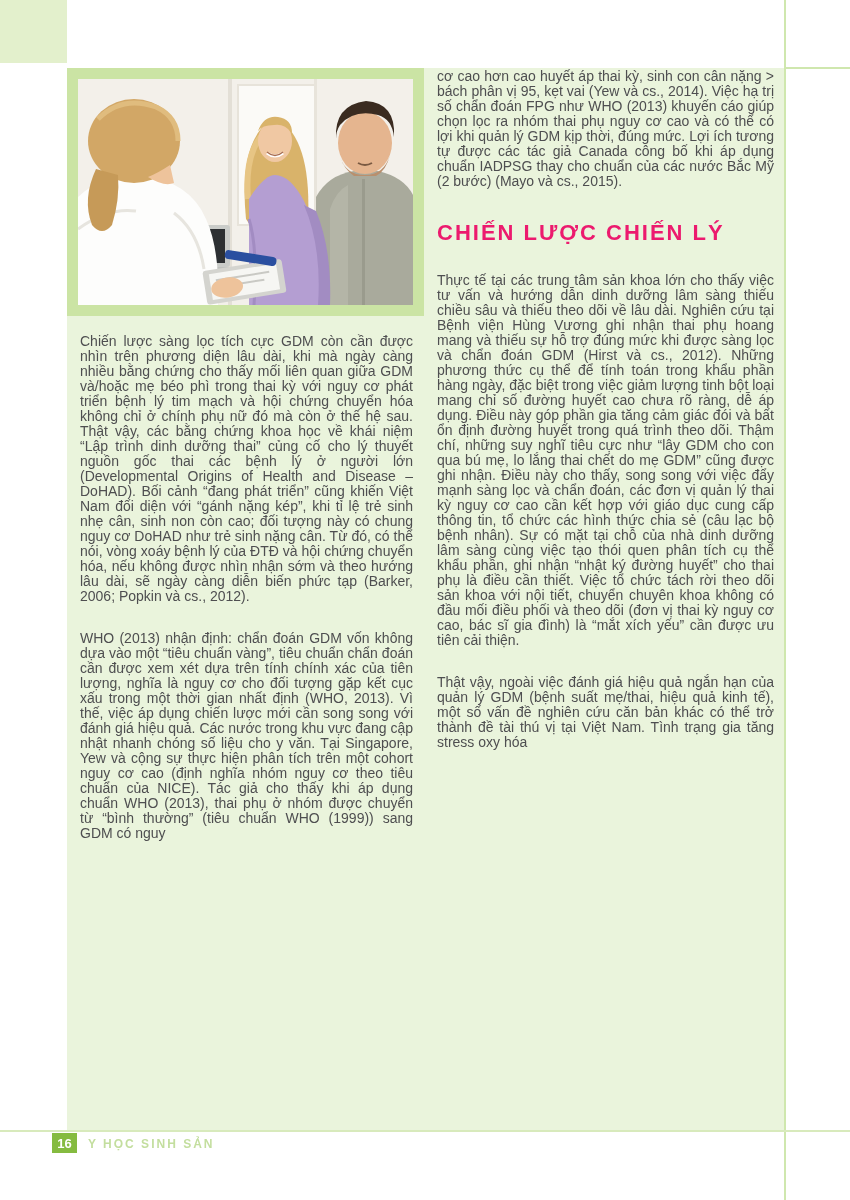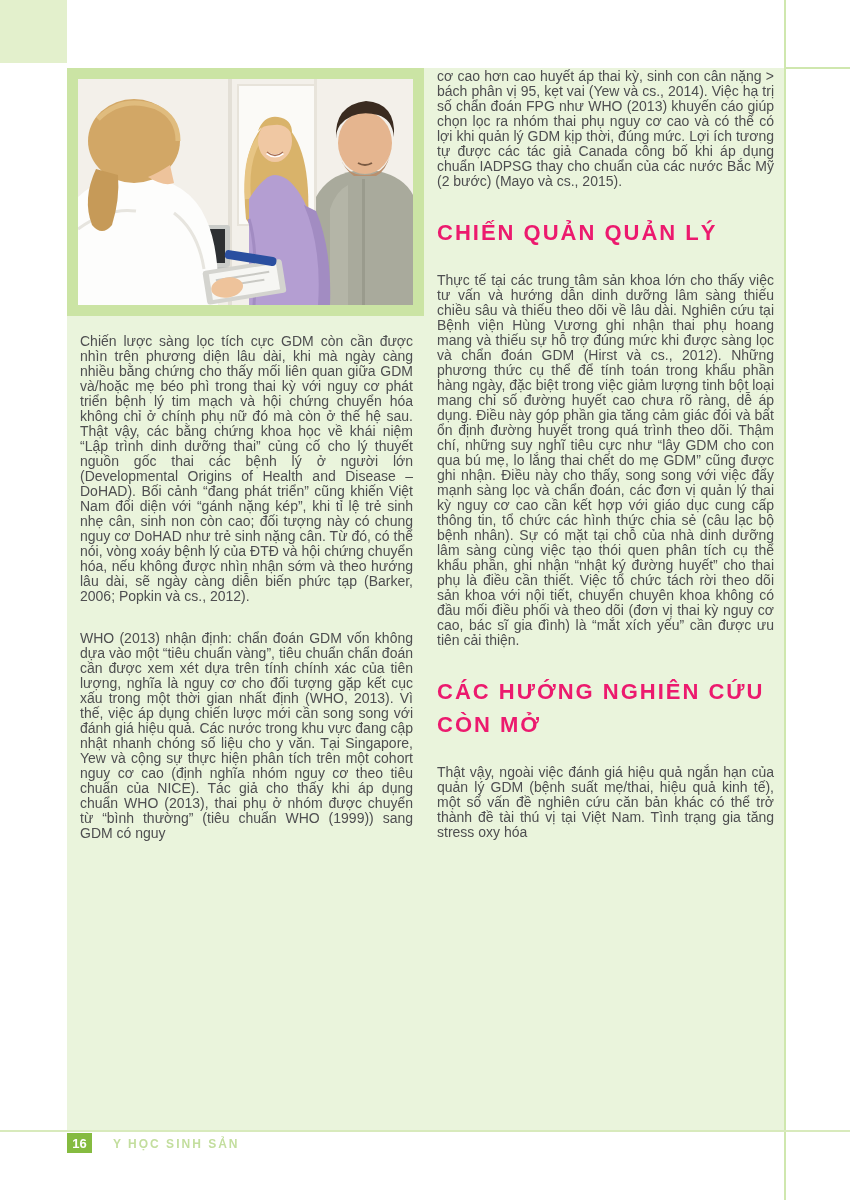--- a/index.html
+++ b/index.html
@@ -45,30 +45,30 @@
 
   .section-heading{
     color:var(--pink);
     font-size:22px;
     line-height:33px;
     font-weight:700;
     letter-spacing:2px;
     margin:3px 0 24px 0;
   }
 
-  .footer{position:absolute;left:67px;top:1133px;display:flex;align-items:flex-start;}
+  .footer{position:absolute;left:52px;top:1133px;display:flex;align-items:flex-start;}
   .page-badge{
     width:25px;height:20px;background:var(--badge-green);
     color:#ffffff;font-size:13px;font-weight:700;
     display:flex;align-items:center;justify-content:center;
   }
   .journal-name{
     color:var(--footer-text);
     font-size:12px;font-weight:700;letter-spacing:2px;
-    padding-left:21px;padding-top:4px;
+    padding-left:11px;padding-top:4px;
   }
 </style>
 </head>
 <body>
 
 <div class="content-bg"></div>
 <div class="corner-square"></div>
 <div class="v-rule"></div>
 <div class="h-rule-topright"></div>
 <div class="h-rule-bottom"></div>
@@ -134,23 +134,22 @@
 </div>
 
 <div class="col-left">
   <p class="body-par">Chiến lược sàng lọc tích cực GDM còn cần được nhìn trên phương diện lâu dài, khi mà ngày càng nhiều bằng chứng cho thấy mối liên quan giữa GDM và/hoặc mẹ béo phì trong thai kỳ với nguy cơ phát triển bệnh lý tim mạch và hội chứng chuyển hóa không chỉ ở chính phụ nữ đó mà còn ở thế hệ sau. Thật vậy, các bằng chứng khoa học về khái niệm “Lập trình dinh dưỡng thai” củng cố cho lý thuyết nguồn gốc thai các bệnh lý ở người lớn (Developmental Origins of Health and Disease – DoHAD). Bối cảnh “đang phát triển” cũng khiến Việt Nam đối diện với “gánh nặng kép”, khi tỉ lệ trẻ sinh nhẹ cân, sinh non còn cao; đối tượng này có chung nguy cơ DoHAD như trẻ sinh nặng cân. Từ đó, có thể nói, vòng xoáy bệnh lý của ĐTĐ và hội chứng chuyển hóa, nếu không được nhìn nhận sớm và theo hướng lâu dài, sẽ ngày càng diễn biến phức tạp (Barker, 2006; Popkin và cs., 2012).</p>
   <p class="body-par">WHO (2013) nhận định: chẩn đoán GDM vốn không dựa vào một “tiêu chuẩn vàng”, tiêu chuẩn chẩn đoán cần được xem xét dựa trên tính chính xác của tiên lượng, nghĩa là nguy cơ cho đối tượng gặp kết cục xấu trong một thời gian nhất định (WHO, 2013). Vì thế, việc áp dụng chiến lược mới cần song song với đánh giá hiệu quả. Các nước trong khu vực đang cập nhật nhanh chóng số liệu cho y văn. Tại Singapore, Yew và cộng sự thực hiện phân tích trên một cohort nguy cơ cao (định nghĩa nhóm nguy cơ theo tiêu chuẩn của NICE). Tác giả cho thấy khi áp dụng chuẩn WHO (2013), thai phụ ở nhóm được chuyển từ “bình thường” (tiêu chuẩn WHO (1999)) sang GDM có nguy</p>
 </div>
 
 <div class="col-right">
   <p class="body-par">cơ cao hơn cao huyết áp thai kỳ, sinh con cân nặng &gt; bách phân vị 95, kẹt vai (Yew và cs., 2014). Việc hạ trị số chẩn đoán FPG như WHO (2013) khuyến cáo giúp chọn lọc ra nhóm thai phụ nguy cơ cao và có thể có lợi khi quản lý GDM kịp thời, đúng mức. Lợi ích tương tự được các tác giả Canada công bố khi áp dụng chuẩn IADPSG thay cho chuẩn của các nước Bắc Mỹ (2 bước) (Mayo và cs., 2015).</p>
 
-  <h2 class="section-heading">CHIẾN QUẢN QUẢN LÝ</h2>
+  <h2 class="section-heading">CHIẾN LƯỢC CHIẾN LÝ</h2>
   <p class="body-par">Thực tế tại các trung tâm sản khoa lớn cho thấy việc tư vấn và hướng dẫn dinh dưỡng lâm sàng thiếu chiều sâu và thiếu theo dõi về lâu dài. Nghiên cứu tại Bệnh viện Hùng Vương ghi nhận thai phụ hoang mang và thiếu sự hỗ trợ đúng mức khi được sàng lọc và chẩn đoán GDM (Hirst và cs., 2012). Những phương thức cụ thể để tính toán trong khẩu phần hàng ngày, đặc biệt trong việc giảm lượng tinh bột loại mang chỉ số đường huyết cao chưa rõ ràng, dễ áp dụng. Điều này góp phần gia tăng cảm giác đói và bất ổn định đường huyết trong quá trình theo dõi. Thậm chí, những suy nghĩ tiêu cực như “lây GDM cho con qua bú mẹ, lo lắng thai chết do mẹ GDM” cũng được ghi nhận. Điều này cho thấy, song song với việc đẩy mạnh sàng lọc và chẩn đoán, các đơn vị quản lý thai kỳ nguy cơ cao cần kết hợp với giáo dục cung cấp thông tin, tổ chức các hình thức chia sẻ (câu lạc bộ bệnh nhân). Sự có mặt tại chỗ của nhà dinh dưỡng lâm sàng cùng việc tạo thói quen phân tích cụ thể khẩu phần, ghi nhận “nhật ký đường huyết” cho thai phụ là điều cần thiết. Việc tổ chức tách rời theo dõi sản khoa với nội tiết, chuyển chuyên khoa không có đầu mối điều phối và theo dõi (đơn vị thai kỳ nguy cơ cao, bác sĩ gia đình) là “mắt xích yếu” cần được ưu tiên cải thiện.</p>
 
-  <h2 class="section-heading">CÁC HƯỚNG NGHIÊN CỨU CÒN MỞ</h2>
   <p class="body-par">Thật vậy, ngoài việc đánh giá hiệu quả ngắn hạn của quản lý GDM (bệnh suất mẹ/thai, hiệu quả kinh tế), một số vấn đề nghiên cứu căn bản khác có thể trở thành đề tài thú vị tại Việt Nam. Tình trạng gia tăng stress oxy hóa</p>
 </div>
 
 <div class="footer">
   <div class="page-badge">16</div>
   <div class="journal-name">Y HỌC SINH SẢN</div>
 </div>
 
 </body></html>

